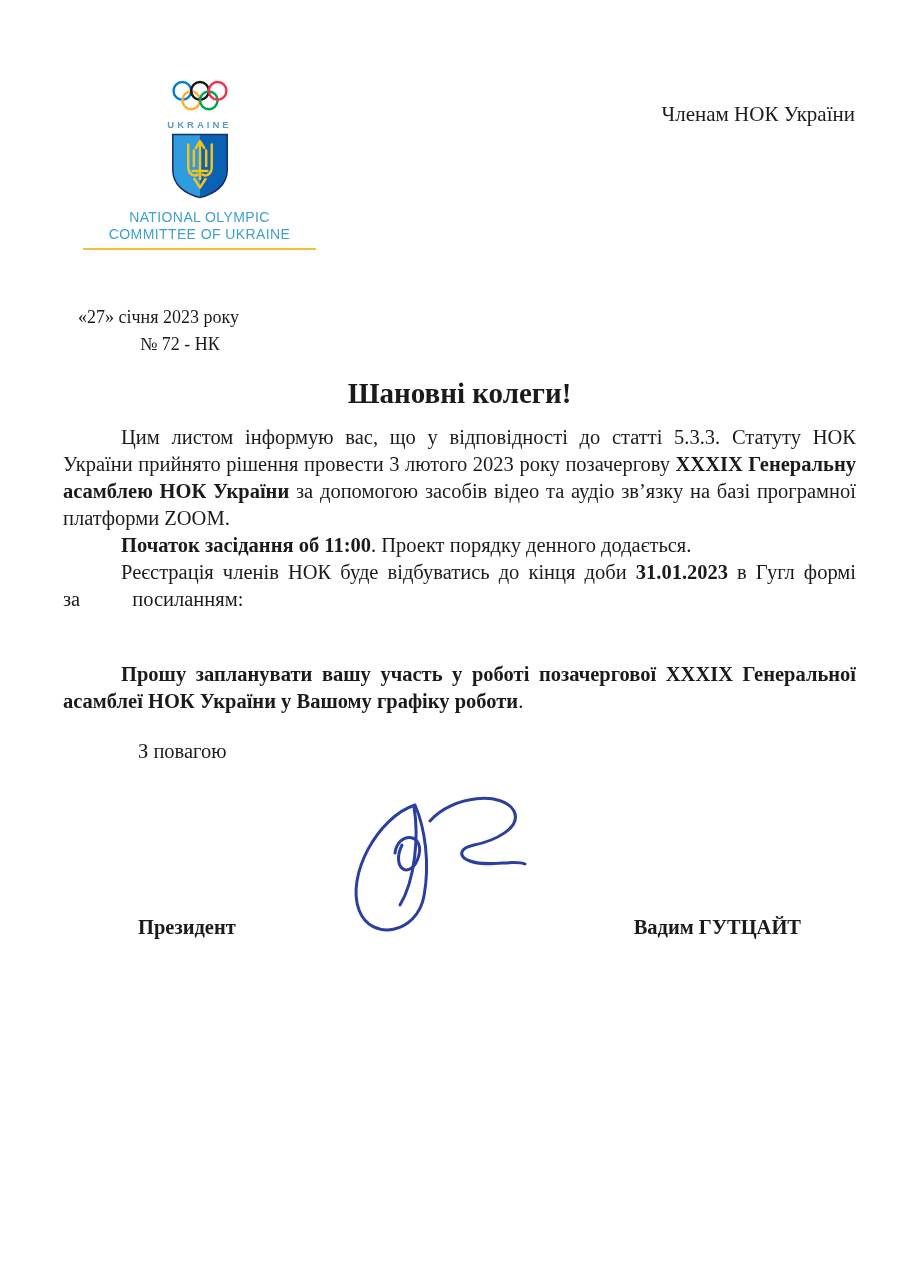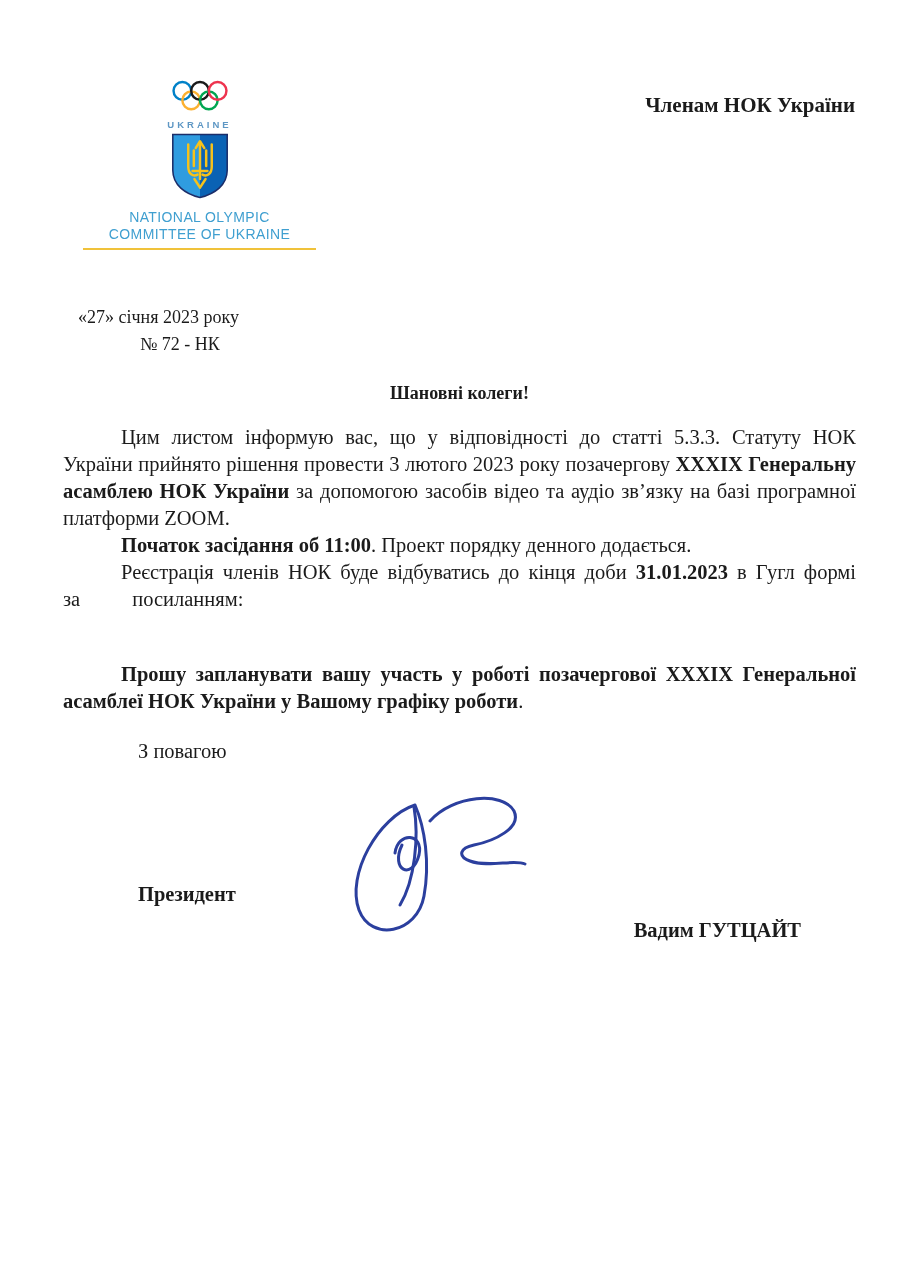--- a/index.html
+++ b/index.html
@@ -49,42 +49,42 @@
   .shield-svg{display:block;margin:2px auto 0;width:62px;height:68px;}
   .shield-left{fill:var(--shield-light);}
   .shield-right{fill:var(--shield-dark);}
   .shield-outline{fill:none;stroke:var(--shield-border);stroke-width:2.5px;}
   .trident{fill:none;stroke:var(--trident-yellow);stroke-width:4px;stroke-linecap:round;stroke-linejoin:round;}
   .noc-en{margin-top:9px;font-size:14px;line-height:17px;letter-spacing:0.4px;}
   .gold-rule{width:233px;height:2px;background:var(--gold);margin:5px auto 4px;}
   .noc-ua{font-size:15.5px;line-height:18px;letter-spacing:0.2px;}
   
   .recipient{
-    position:absolute;top:93px;right:58px;
-    font-size:21px;font-weight:bold;
+    position:absolute;top:102px;right:58px;
+    font-size:21px;font-weight:normal;
   }
   .ref-block{
     position:absolute;left:78px;top:304px;
     font-size:18px;line-height:27px;
   }
   .ref-number{padding-left:62px;}
   
   .letter-body{
     position:absolute;left:63px;top:380px;width:793px;
     font-size:20.5px;line-height:27px;
   }
-  .salutation{text-align:center;font-weight:bold;font-size:18px;margin-bottom:17px;}
+  .salutation{text-align:center;font-weight:bold;font-size:29px;margin-bottom:17px;}
   .para{text-align:justify;text-indent:58px;margin:0;}
   .para-flush{text-align:justify;text-align-last:justify;text-indent:58px;margin:0;}
   .para-line{margin:0;}
   .link-gap{height:48px;}
   .closing{margin-top:23px;text-indent:75px;}
   .sig-row{
     position:relative;margin-top:116px;height:60px;
-    display:flex;justify-content:space-between;align-items:flex-start;
+    display:flex;justify-content:space-between;align-items:flex-end;
   }
   .sig-title{font-weight:bold;padding-left:75px;}
   .sig-name{font-weight:bold;margin-right:55px;margin-top:36px;}
   .signature-svg{
     position:absolute;left:255px;top:-98px;width:235px;height:165px;
     pointer-events:none;
   }
   .sig-stroke{fill:none;stroke:var(--signature-ink);stroke-width:3px;stroke-linecap:round;stroke-linejoin:round;}
 </style>
 </head>

